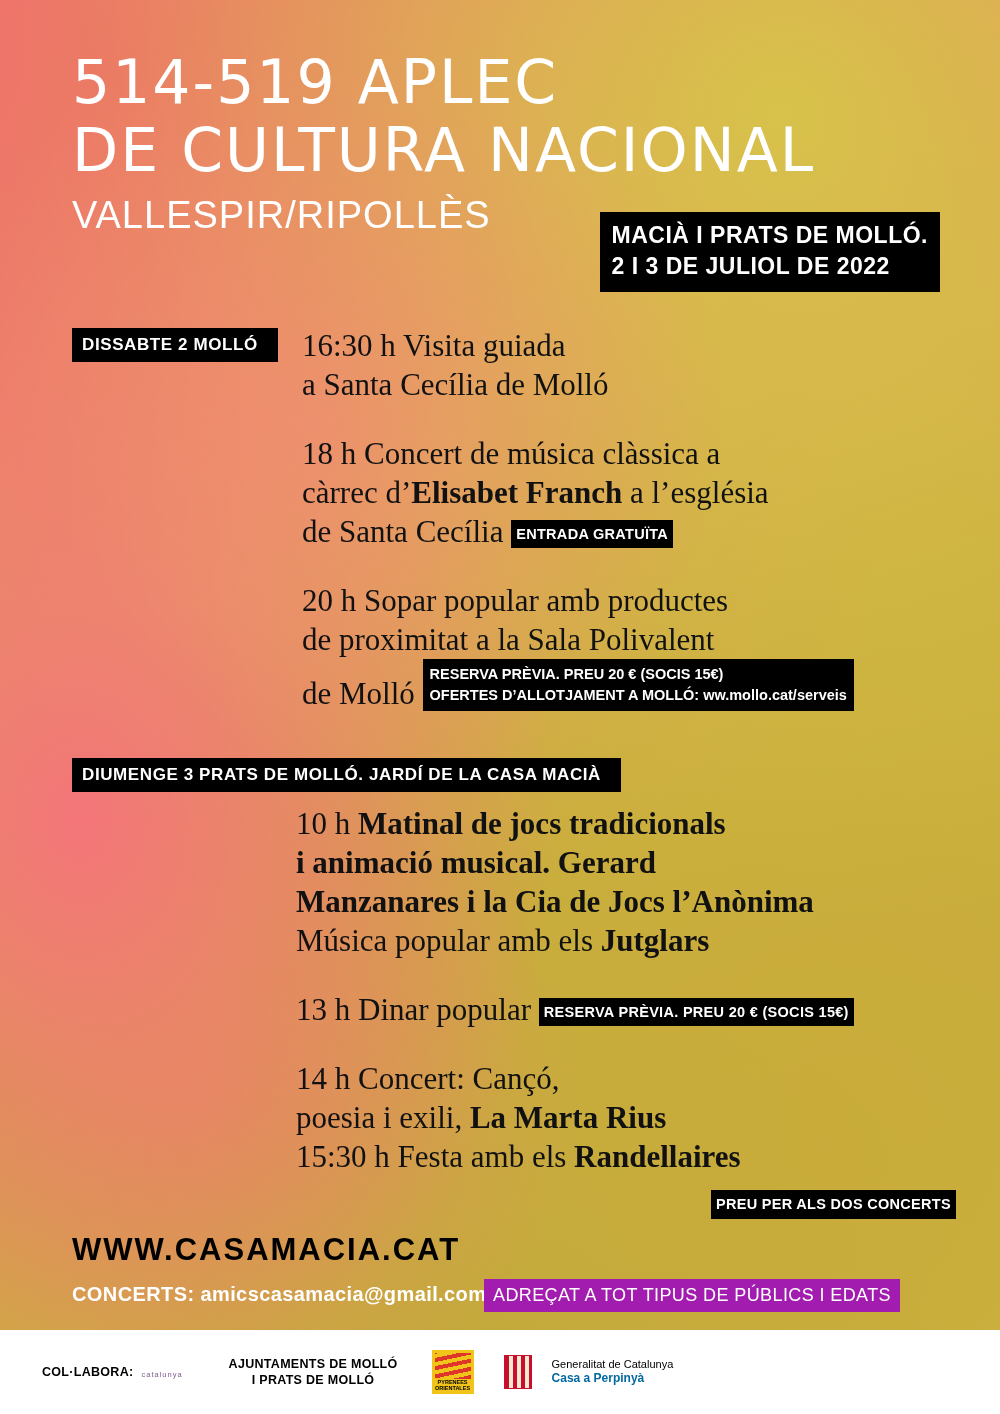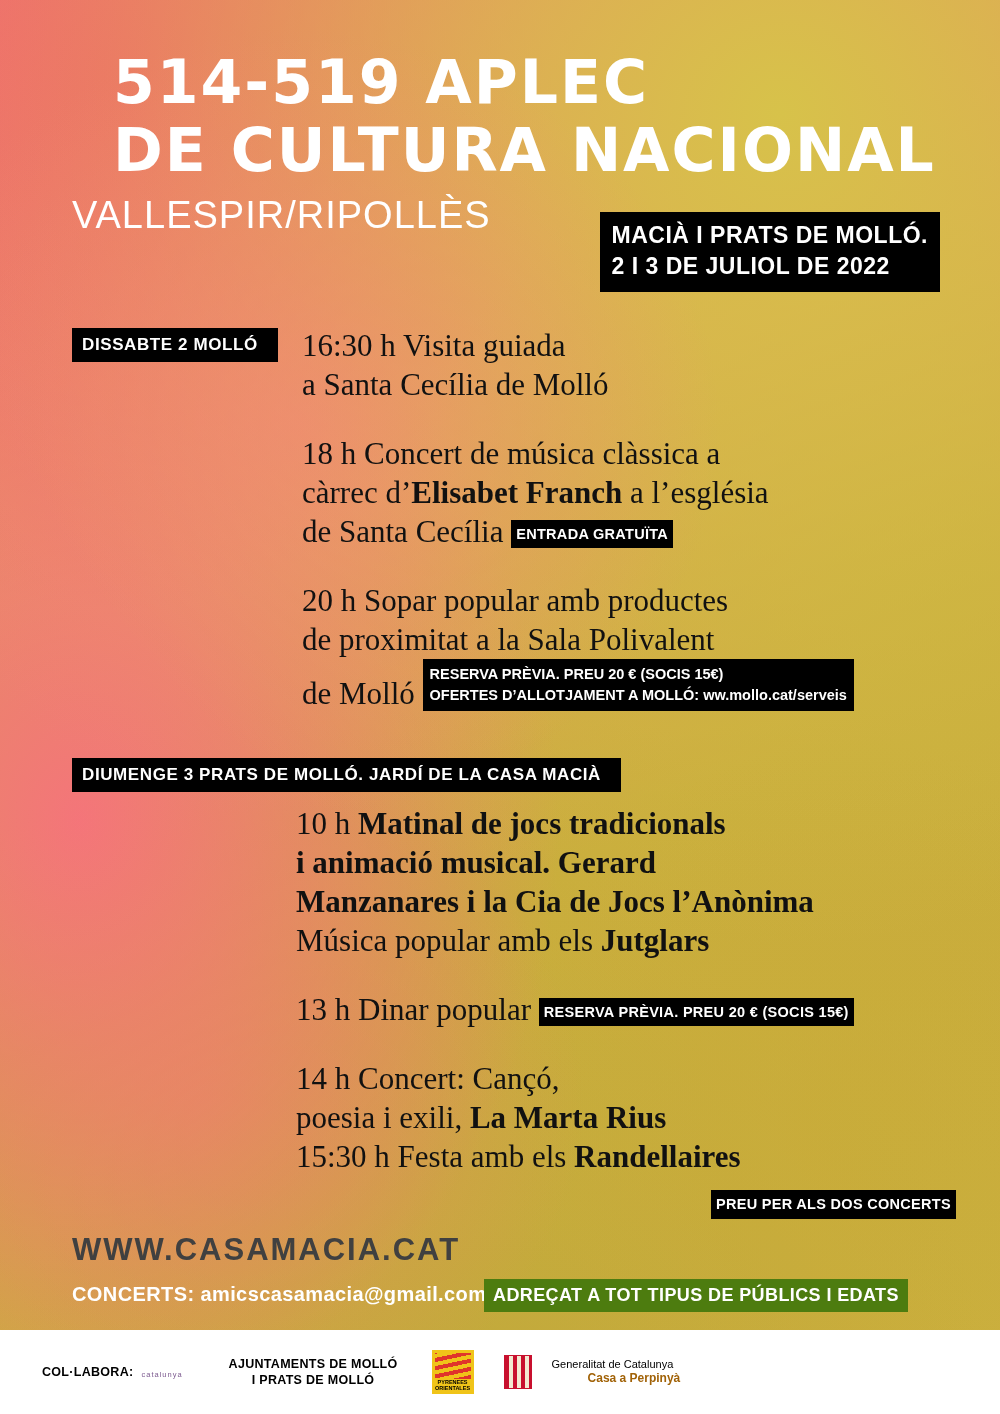--- a/index.html
+++ b/index.html
@@ -48,25 +48,24 @@
 
   
   .header {
     position: absolute;
     left: 72px;
     top: 52px;
     width: 880px;
   }
   .title-line1, .title-line2 {
     color: #ffffff;
-    font-weight: bold;
+    font-weight: normal;
     letter-spacing: 2px;
     line-height: 1.0;
     white-space: nowrap;
-    margin-left: 41px;
   }
   .title-line1 {
     font-size: 60px;
     font-family: "DejaVu Sans", sans-serif;
     font-stretch: expanded;
   }
   .title-line2 {
     font-size: 60px;
     font-family: "DejaVu Sans", sans-serif;
     margin-top: 8px;
@@ -151,42 +150,42 @@
     padding: 5px 7px;
     vertical-align: 4px;
     white-space: nowrap;
   }
 
   
   .web {
     position: absolute;
     left: 72px;
     top: 1232px;
-    color: #404040;
+    color: #000000;
     font-size: 31px;
     font-weight: bold;
     letter-spacing: 2px;
   }
   .reserves {
     position: absolute;
     left: 72px;
     top: 1283px;
     color: #ffffff;
     font-size: 20px;
     font-weight: bold;
     letter-spacing: 0.4px;
   }
   .public-tag {
     position: absolute;
     left: 484px;
     top: 1279px;
-    background: #4d7c0f;
+    background: #a21caf;
     color: #ffffff;
     font-size: 18px;
-    font-weight: bold;
+    font-weight: normal;
     letter-spacing: 0.4px;
     padding: 6px 9px;
   }
 
   .footer {
     position: absolute;
     left: 0;
     bottom: 0;
     width: 1000px;
     height: 84px;
@@ -266,21 +265,21 @@
   }
   .logo-gencat { display: flex; align-items: center; gap: 20px; }
   .gencat-mark {
     width: 26px; height: 32px;
     background:
       repeating-linear-gradient(90deg, #c8102e 0px, #c8102e 4px, #f3e9d2 4px, #f3e9d2 8px);
     border: 1px solid #c8102e;
   }
   .gencat-text { line-height: 1.25; }
   .gencat-text .g1 { font-size: 11px; color: #000; }
-  .gencat-text .g2 { font-size: 12px; font-weight: bold; color: #a16207; margin-left: 36px; }
+  .gencat-text .g2 { font-size: 12px; font-weight: bold; color: #0369a1; }
 </style>
 </head>
 <body>
 
 <div class="poster">
   <div class="bg-base"></div>
   <div class="bg-soft"></div>
 
   <div class="content">
 

